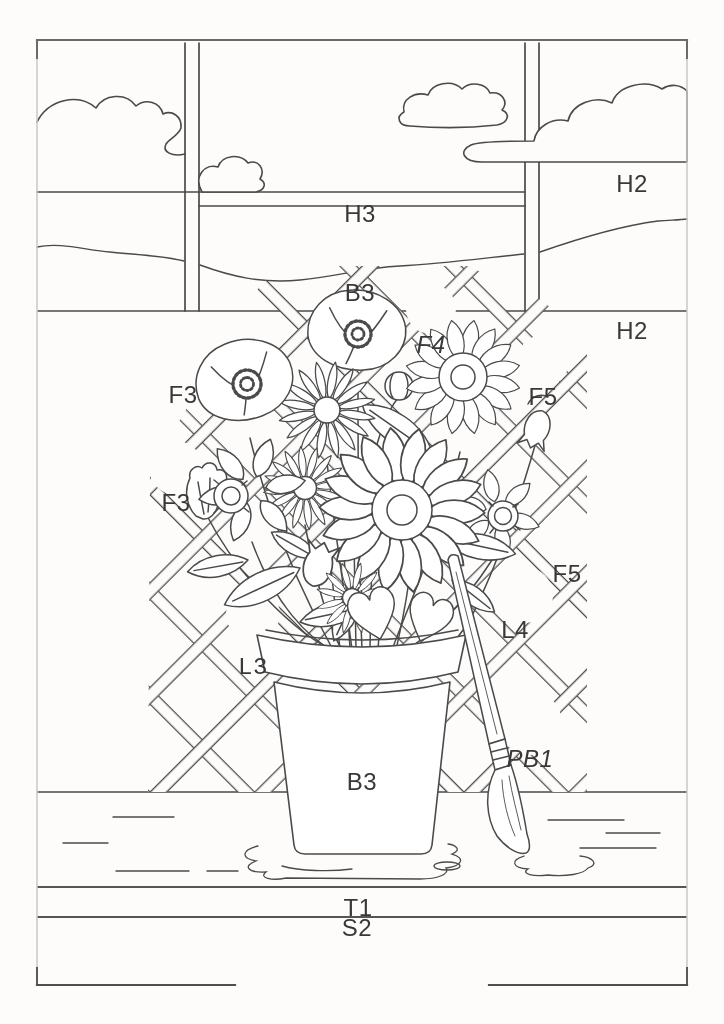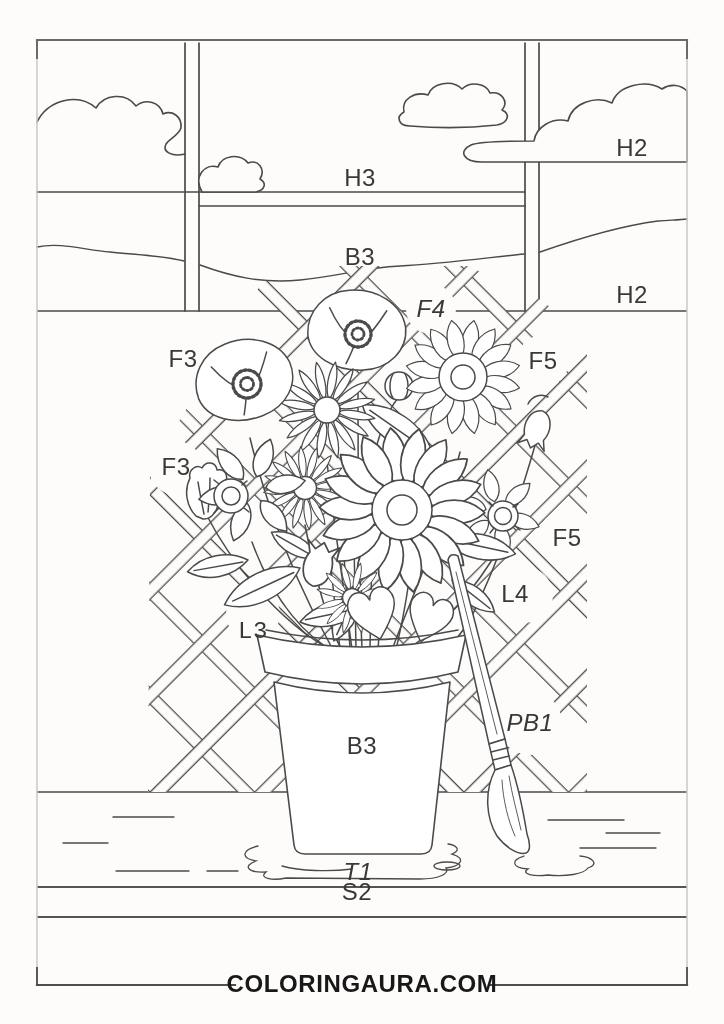--- a/index.html
+++ b/index.html
@@ -1,20 +1,20 @@
 <!DOCTYPE html>
 <html><head>
 <meta charset="utf-8">
 <style>
   html,body{margin:0;padding:0;background:#ffffff;}
   .page{position:relative;width:724px;height:1024px;background:#fdfcfa;overflow:hidden;
         font-family:"Liberation Sans","DejaVu Sans",sans-serif;}
   .page svg{position:absolute;left:0;top:0;}
   .lbl{position:absolute;transform:translate(-50%,-50%);font-size:24px;color:#383838;
-       white-space:nowrap;letter-spacing:.5px;line-height:1;}
+       white-space:nowrap;letter-spacing:.5px;line-height:1;margin-top:36px;}
   .footer-text{position:absolute;transform:translate(-50%,-50%);font-size:24px;font-weight:bold;
        color:#181818;letter-spacing:.6px;white-space:nowrap;line-height:1;}
 </style>
 </head>
 <body>
 
 <div class="page">
 <svg width="724" height="1024" viewBox="0 0 724 1024">
   <defs>
     <path id="p-daisy" d="M0,-13 C6,-22 7,-44 0,-58 C-7,-44 -6,-22 0,-13 Z" fill="#fff"></path>
@@ -341,17 +341,16 @@
   <div class="lbl" style="left:632px;top:295px;">H2</div>
   <div class="lbl" style="left:431px;top:309px;font-style:italic;">F4</div>
   <div class="lbl" style="left:183px;top:359px;">F3</div>
   <div class="lbl" style="left:543px;top:361px;">F5</div>
   <div class="lbl" style="left:176px;top:467px;">F3</div>
   <div class="lbl" style="left:567px;top:538px;">F5</div>
   <div class="lbl" style="left:253px;top:632px;font-family:Liberation Mono, monospace;">L3</div>
   <div class="lbl" style="left:515px;top:594px;">L4</div>
   <div class="lbl" style="left:530px;top:723px;font-style:italic;">PB1</div>
   <div class="lbl" style="left:362px;top:746px;">B3</div>
-  <div class="lbl" style="left:358px;top:872px;font-style:italic;">T1</div>
+  <div class="lbl" style="left:358px;top:872px;">T1</div>
   <div class="lbl" style="left:357px;top:892px;">S2</div>
 
-  <div class="footer-text" style="left:362px;top:984px;">COLORINGAURA.COM</div>
 </div>
 
 </body></html>

